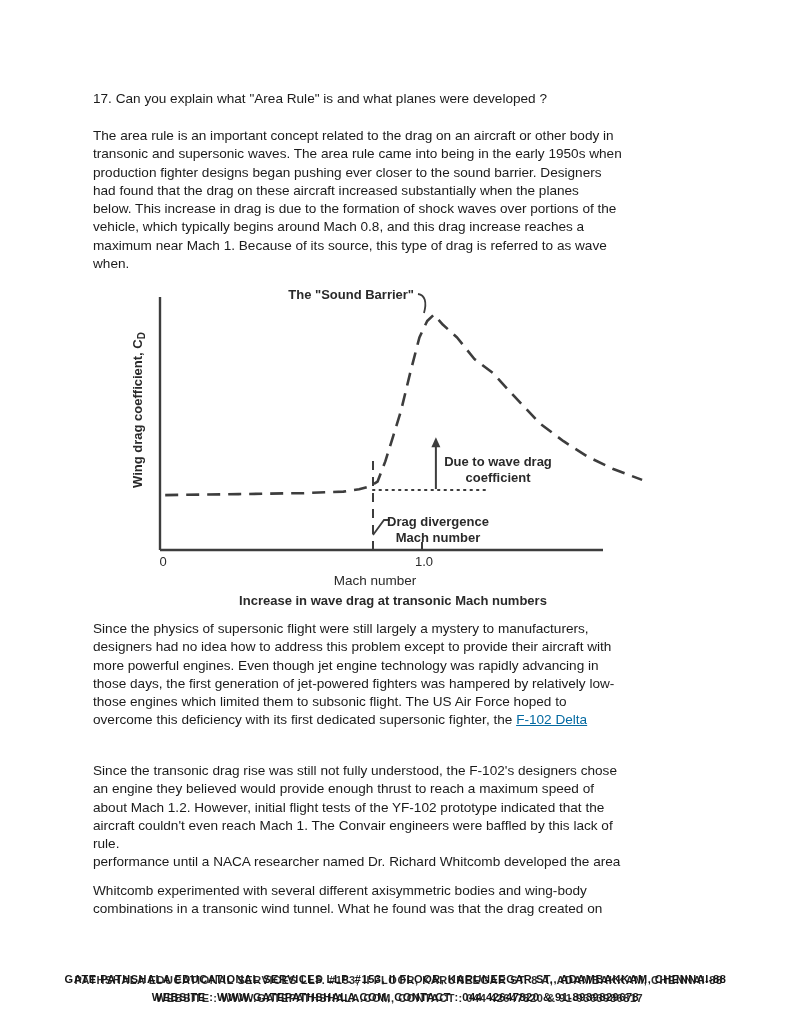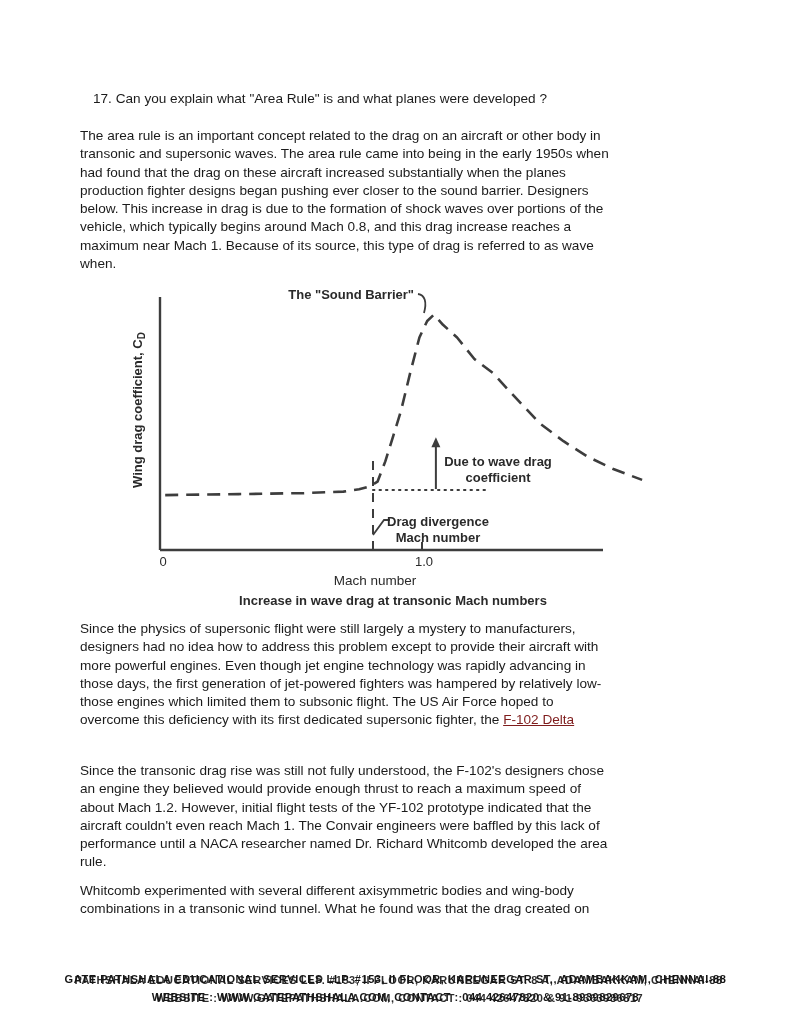--- a/index.html
+++ b/index.html
@@ -2,49 +2,49 @@
 <html><head>
 <meta charset="utf-8">
 <style>
   html,body{margin:0;padding:0;}
   body{
     width:791px;height:1024px;position:relative;background:#ffffff;
     font-family:"Liberation Sans", sans-serif;color:#1b1b1b;overflow:hidden;
   }
   .abs{position:absolute;}
   .question{left:93px;top:91px;font-size:13.6px;white-space:nowrap;text-align:right;}
-  .para{left:80px;width:632px;font-size:13.6px;line-height:18.25px;}
+  .para{left:93px;width:632px;font-size:13.6px;line-height:18.25px;}
   .p1{top:127px}
   .p2{top:620px}
   .p3{top:762px}
   .p4{top:882px}
   .tline{white-space:nowrap;}
-  .doclink{color:#7f1d1d;text-decoration:underline;cursor:pointer;}
+  .doclink{color:#0369a1;text-decoration:underline;cursor:pointer;}
   .figure{left:130px;top:283px;width:560px;height:332px;}
   .figure svg{display:block;width:560px;height:332px;}
   svg text{font-family:"Liberation Sans", sans-serif;fill:#2a2a2a;}
   .footer-line{
     left:0;width:791px;text-align:center;font-size:11px;font-weight:bold;
     letter-spacing:0.55px;white-space:nowrap;color:#161616;
   }
   .f1a{top:973px}
   .f1b{top:974px;left:3px;opacity:.9}
   .f2a{top:991px}
   .f2b{top:992px;left:4px;opacity:.9}
 </style>
 </head>
 <body>
 
 <div class="abs question">17. Can you explain what "Area Rule" is and what planes were developed ?</div>
 
 <div class="abs para p1">
     <div class="tline"><span>The area rule is an important concept related to the drag on an aircraft or other body in</span></div>
     <div class="tline"><span>transonic and supersonic waves. The area rule came into being in the early 1950s when</span></div>
+    <div class="tline"><span>production fighter designs began pushing ever closer to the sound barrier. Designers</span></div>
     <div class="tline"><span>had found that the drag on these aircraft increased substantially when the planes</span></div>
-    <div class="tline"><span>production fighter designs began pushing ever closer to the sound barrier. Designers</span></div>
     <div class="tline"><span>below. This increase in drag is due to the formation of shock waves over portions of the</span></div>
     <div class="tline"><span>vehicle, which typically begins around Mach 0.8, and this drag increase reaches a</span></div>
     <div class="tline"><span>maximum near Mach 1. Because of its source, this type of drag is referred to as wave</span></div>
     <div class="tline"><span>when.</span></div>
   </div>
 
 <figure class="abs figure" style="margin:0">
   <svg id="chart-svg" viewBox="0 0 560 332">
       <line x1="30" y1="14" x2="30" y2="267" stroke="#3d3d3d" stroke-width="2.4"></line>
       <line x1="30" y1="267" x2="473" y2="267" stroke="#3d3d3d" stroke-width="2.4"></line>
@@ -76,22 +76,22 @@
     <div class="tline"><span>those days, the first generation of jet-powered fighters was hampered by relatively low-</span></div>
     <div class="tline"><span>those engines which limited them to subsonic flight. The US Air Force hoped to</span></div>
     <div class="tline"><span>overcome this deficiency with its first dedicated supersonic fighter, the </span><span class="doclink">F-102 Delta</span></div>
   </div>
 
 <div class="abs para p3">
     <div class="tline"><span>Since the transonic drag rise was still not fully understood, the F-102's designers chose</span></div>
     <div class="tline"><span>an engine they believed would provide enough thrust to reach a maximum speed of</span></div>
     <div class="tline"><span>about Mach 1.2. However, initial flight tests of the YF-102 prototype indicated that the</span></div>
     <div class="tline"><span>aircraft couldn't even reach Mach 1. The Convair engineers were baffled by this lack of</span></div>
+    <div class="tline"><span>rule.</span></div>
     <div class="tline"><span>performance until a NACA researcher named Dr. Richard Whitcomb developed the area</span></div>
-    <div class="tline"><span>rule.</span></div>
   </div>
 
 <div class="abs para p4">
     <div class="tline"><span>Whitcomb experimented with several different axisymmetric bodies and wing-body</span></div>
     <div class="tline"><span>combinations in a transonic wind tunnel. What he found was that the drag created on</span></div>
   </div>
 
 <div class="abs footer-line f1a">GATE PATHSHALA EDUCATIONAL SERVICES LLP. #153, II FLOOR, KARUNEEGAR ST., ADAMBAKKAM, CHENNAI-88</div>
 <div class="abs footer-line f1b">PATHSHALA EDUCATIONAL SERVICES LLP. #153, II FLOOR, KARUNEEGAR ST. 8 A, ADAMBAKKAM, CHENNAI-88</div>
 <div class="abs footer-line f2a">WEBSITE : WWW.GATEPATHSHALA.COM, CONTACT : 044 42647820 &amp; 91-8939829678</div>

